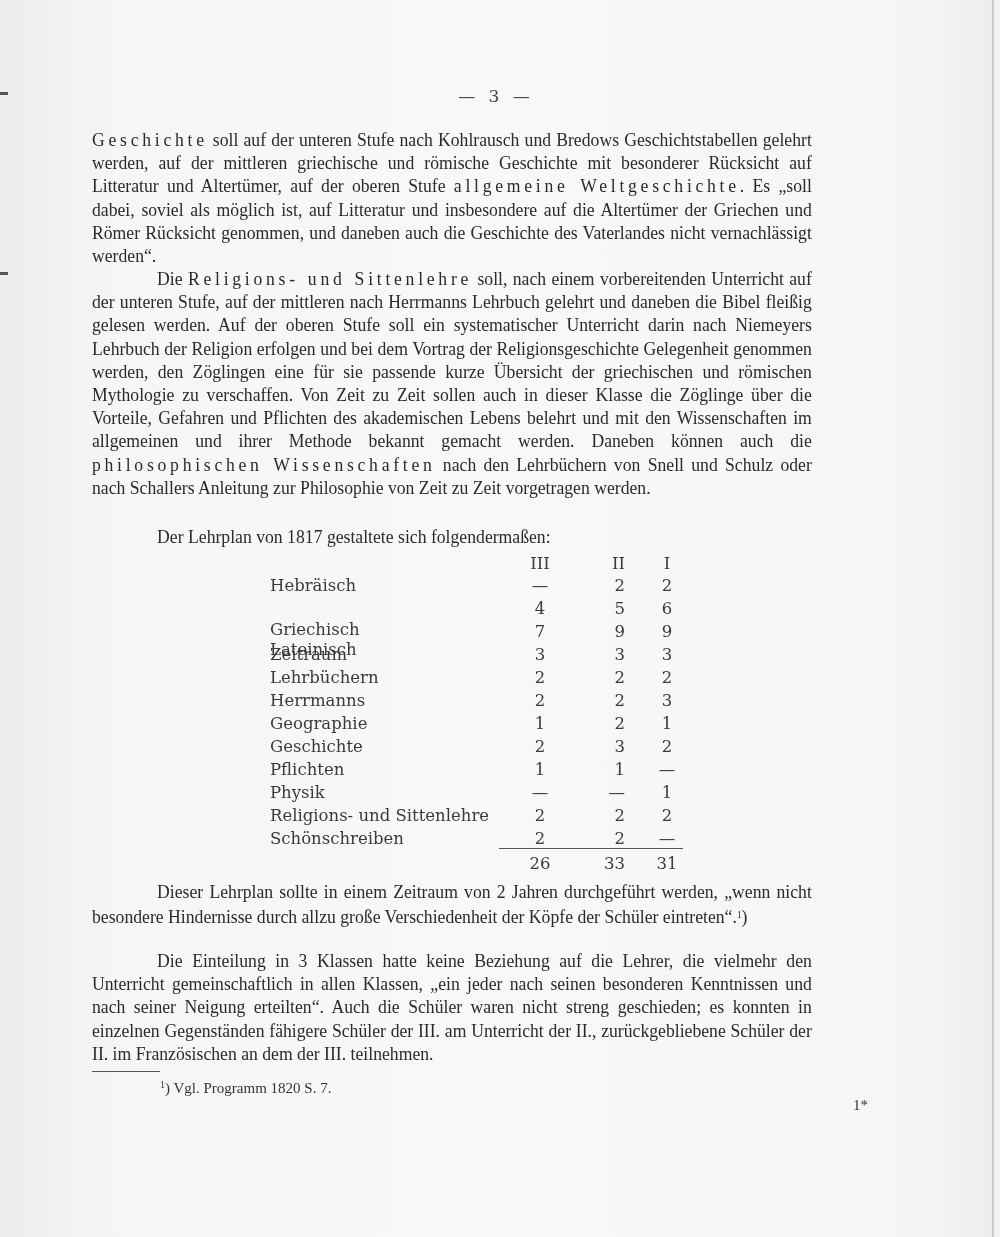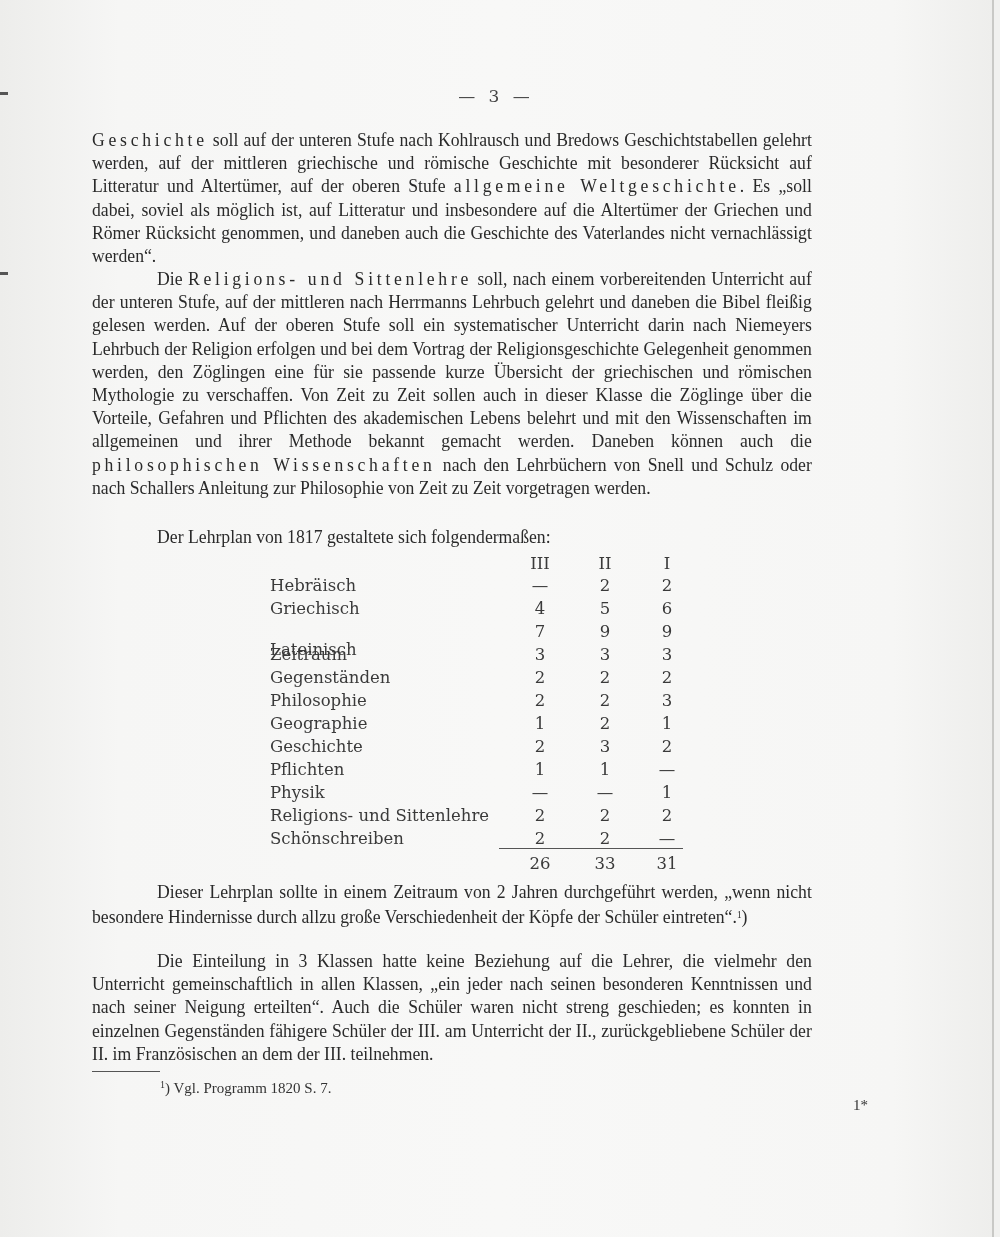--- a/index.html
+++ b/index.html
@@ -24,21 +24,21 @@
     font-family:"Liberation Serif", serif;
     font-size:19px; line-height:23.2px; text-align:justify;
     color:#2a2a2a; transform:scaleX(0.93); transform-origin:left top;
   }
   .text p { margin:0; text-align:justify; text-align-last:left; }
   .ind { text-indent:70px; }
   .sp { letter-spacing:4px; }
   .t { position:absolute; font-family:"DejaVu Serif", serif; font-size:16.5px; color:#3a3a3a;text-align:right; }
   .lbl { left:270px; }
   .c1 { left:520px; width:40px; text-align:center; }
-  .c2 { left:585px; width:40px; text-align:center; }
+  .c2 { left:585px; width:40px; text-align:right; }
   .c3 { left:647px; width:40px; text-align:center; }
   .sumline { position:absolute; left:499px; top:848px; width:184px; height:1px; background:#555; }
   .fnline { position:absolute; left:92px; top:1071px; width:68px; height:1px; background:#555; }
   .footnote { position:absolute; left:160px; top:1079px; font-family:Liberation Serif, serif; font-size:15px; color:#333; }
   .footnote sup, .text sup { font-size:10px; vertical-align:5px; }
   .sig { position:absolute; left:853px; top:1097px; font-family:"Liberation Serif", serif; font-size:15px; color:#333; }
 </style>
 </head>
 <body>
 
@@ -69,45 +69,45 @@
     <div class="t c2" style="top:554px">II</div>
     <div class="t c3" style="top:554px">I</div>
 
     <div>
       <div class="t lbl" style="top:576px">Hebräisch</div>
       <div class="t c1" style="top:576px">—</div>
       <div class="t c2" style="top:576px">2</div>
       <div class="t c3" style="top:576px">2</div>
     </div>
     <div>
-      <div class="t lbl" style="top:599px">Griechisch</div>
+      <div class="t lbl" style="top:620px">Griechisch</div>
       <div class="t c1" style="top:599px">4</div>
       <div class="t c2" style="top:599px">5</div>
       <div class="t c3" style="top:599px">6</div>
     </div>
     <div>
       <div class="t lbl" style="top:640px">Lateinisch</div>
       <div class="t c1" style="top:622px">7</div>
       <div class="t c2" style="top:622px">9</div>
       <div class="t c3" style="top:622px">9</div>
     </div>
     <div>
       <div class="t lbl" style="top:645px">Zeitraum</div>
       <div class="t c1" style="top:645px">3</div>
       <div class="t c2" style="top:645px">3</div>
       <div class="t c3" style="top:645px">3</div>
     </div>
     <div>
-      <div class="t lbl" style="top:668px">Gegenständen</div>
+      <div class="t lbl" style="top:668px">Lehrbüchern</div>
       <div class="t c1" style="top:668px">2</div>
       <div class="t c2" style="top:668px">2</div>
       <div class="t c3" style="top:668px">2</div>
     </div>
     <div>
-      <div class="t lbl" style="top:691px">Philosophie</div>
+      <div class="t lbl" style="top:691px">Herrmanns</div>
       <div class="t c1" style="top:691px">2</div>
       <div class="t c2" style="top:691px">2</div>
       <div class="t c3" style="top:691px">3</div>
     </div>
     <div>
       <div class="t lbl" style="top:714px">Geographie</div>
       <div class="t c1" style="top:714px">1</div>
       <div class="t c2" style="top:714px">2</div>
       <div class="t c3" style="top:714px">1</div>
     </div>

